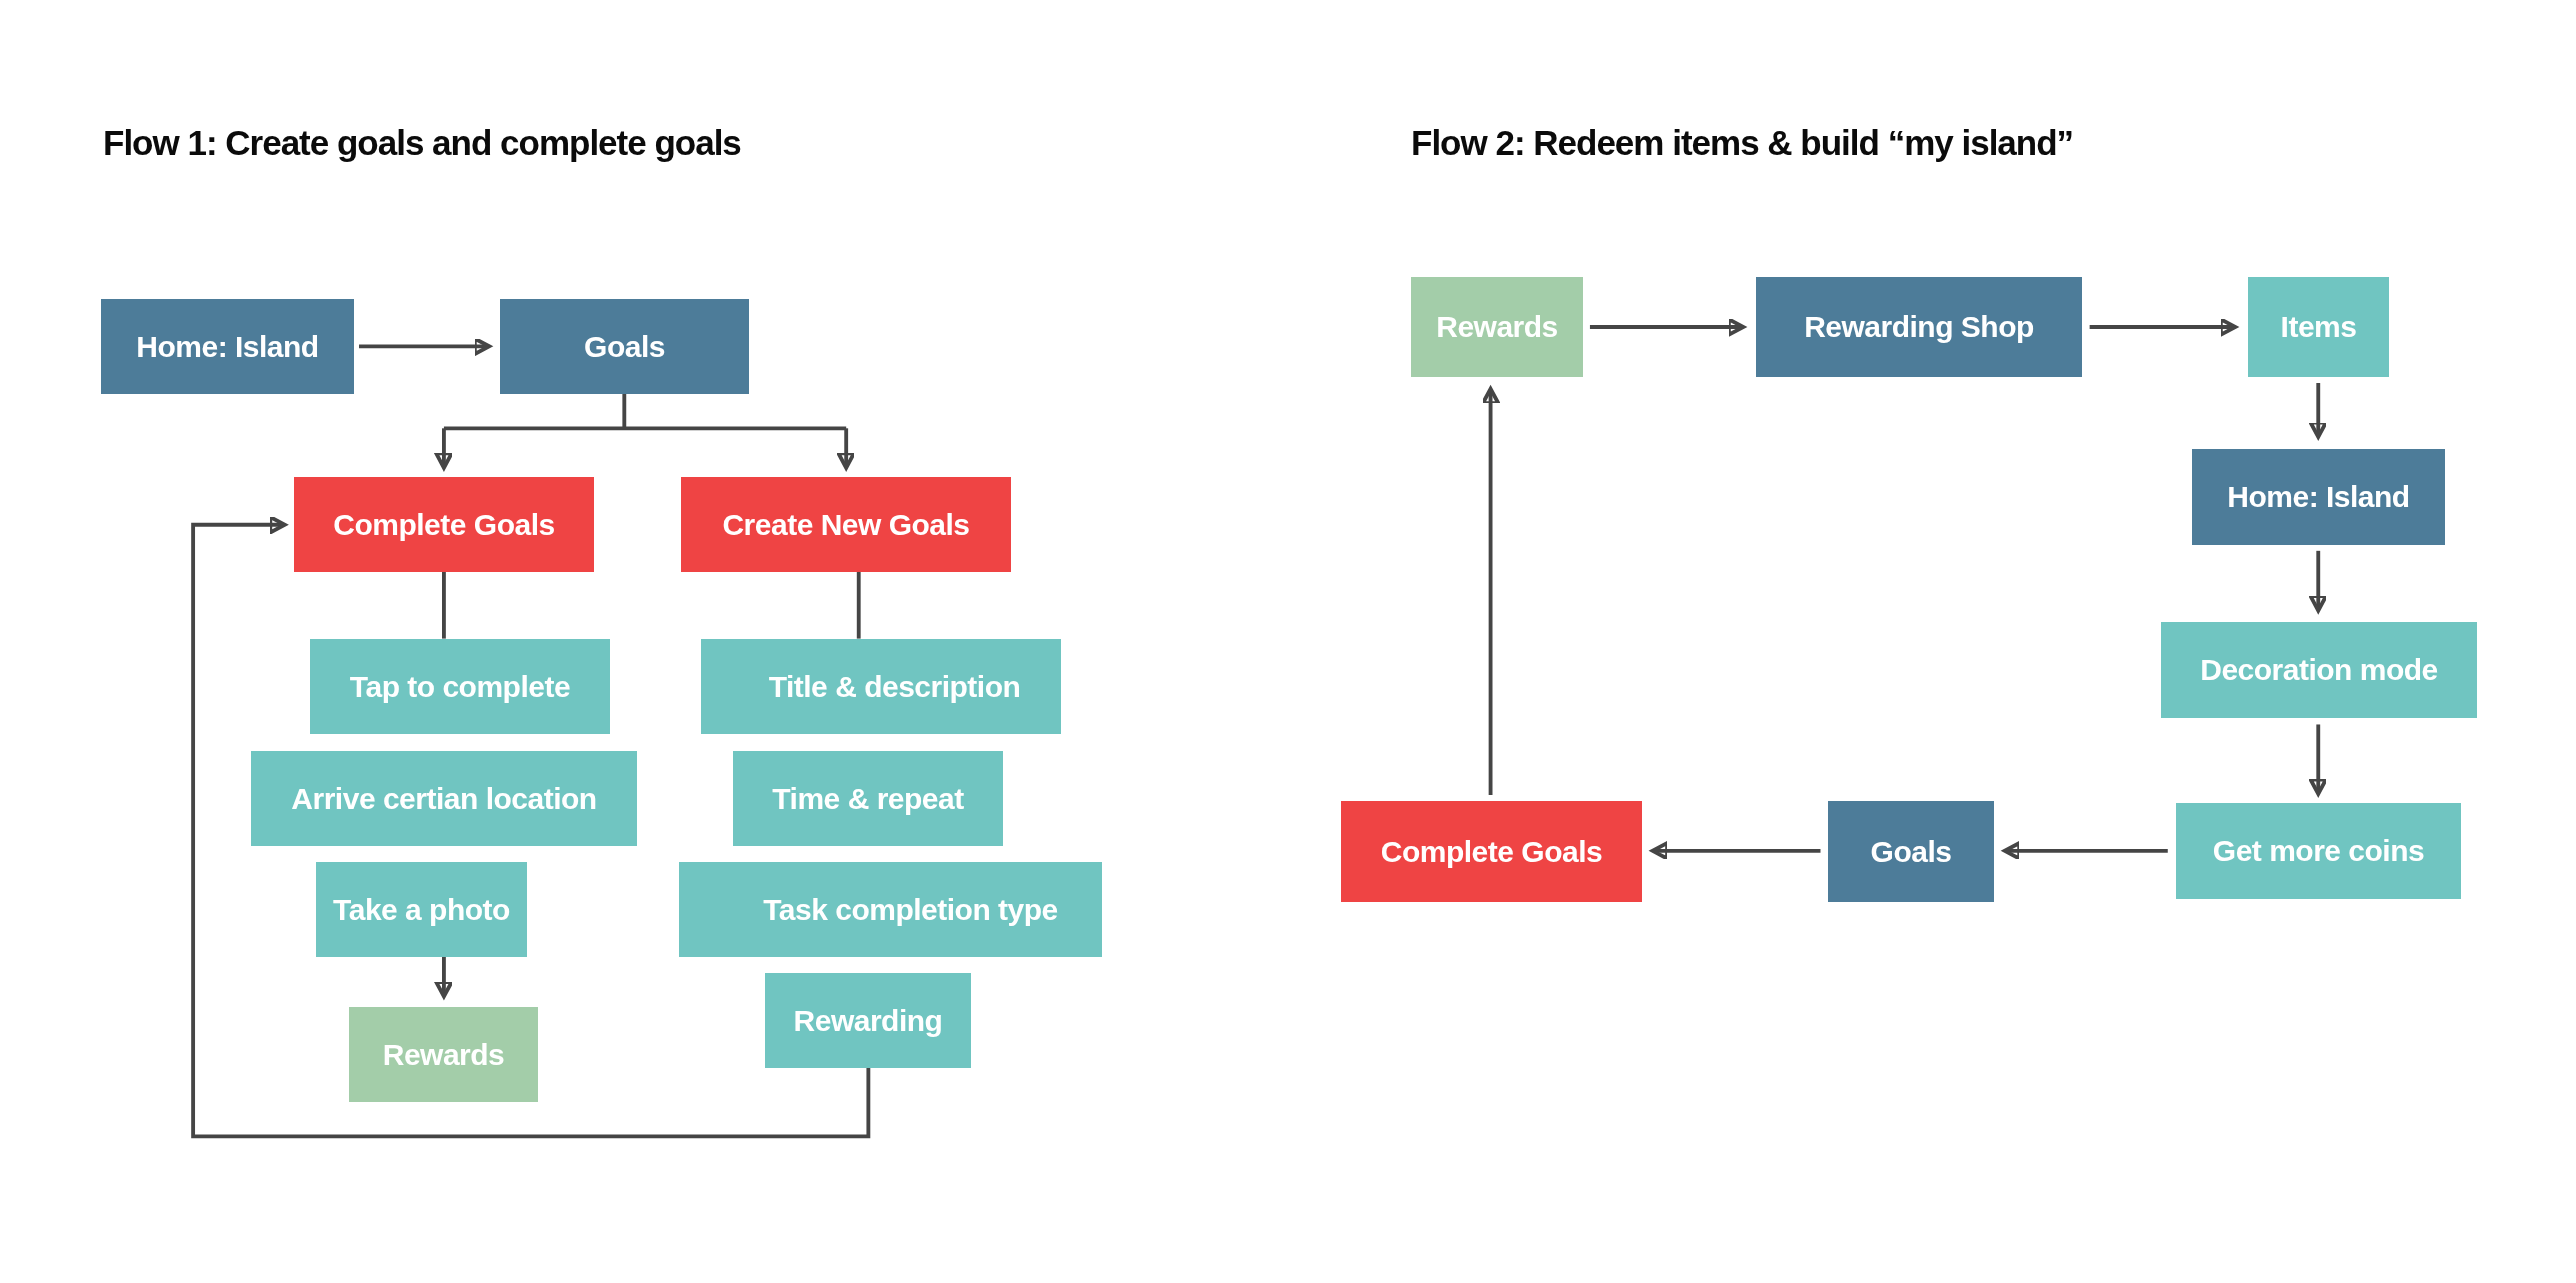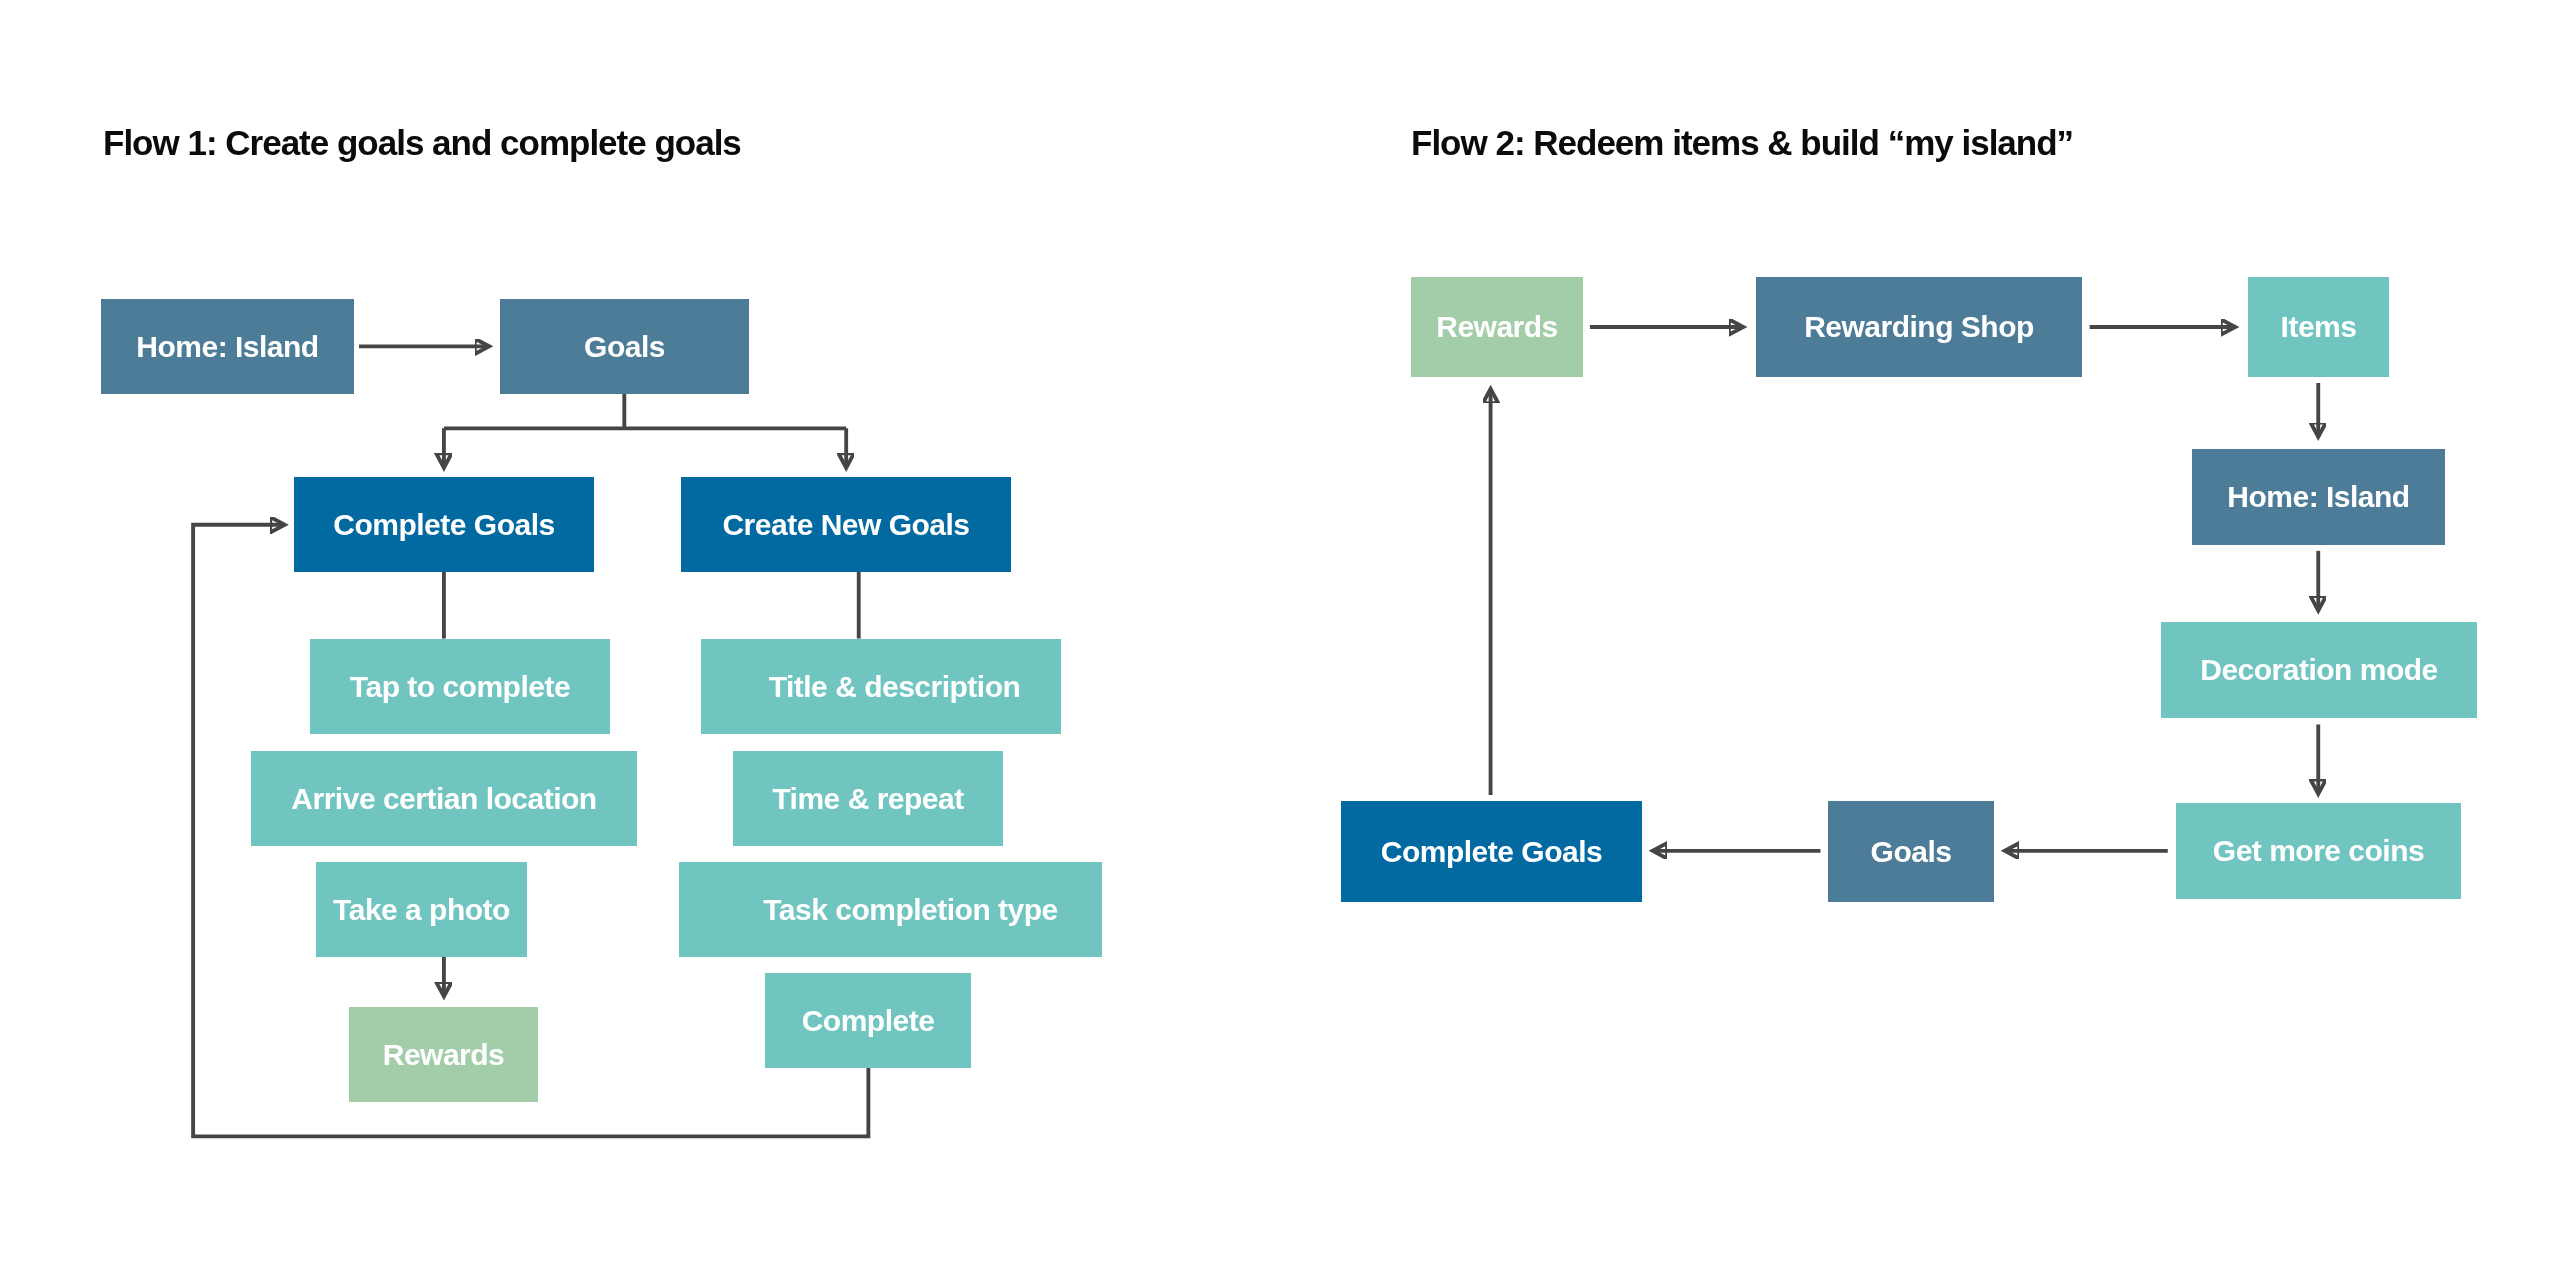--- a/index.html
+++ b/index.html
@@ -25,21 +25,21 @@
     align-items: center;
     justify-content: center;
     color: #ffffff;
     font-size: 30px;
     font-weight: 700;
     letter-spacing: -0.5px;
     text-align: center;
     white-space: nowrap;
   }
   .c-dark  { background: #4d7c99; }
-  .c-mid   { background: #0369a1; }
+  .c-mid   { background: #ef4444; }
   .c-teal  { background: #70c5c1; }
   .c-green { background: #a3cda9; }
   #connectors {
     position: absolute;
     left: 0; top: 0;
     width: 2576px;
     height: 1283px;
     pointer-events: none;
   }
   #connectors path, #connectors line {
@@ -86,21 +86,21 @@
   <div class="node c-dark" style="left:500px;  top:299px; width:249px; height:95px;">Goals</div>
   <div class="node c-mid" style="left:294px;  top:477px; width:300px; height:95px;">Complete Goals</div>
   <div class="node c-mid" style="left:681px;  top:477px; width:330px; height:95px;">Create New Goals</div>
   <div class="node c-teal" style="left:310px;  top:639px; width:300px; height:95px;">Tap to complete</div>
   <div class="node c-teal" style="left:701px;  top:639px; width:333px; height:95px;padding-left:27px;">Title &amp; description</div>
   <div class="node c-teal" style="left:251px;  top:751px; width:386px; height:95px;">Arrive certian location</div>
   <div class="node c-teal" style="left:733px;  top:751px; width:270px; height:95px;">Time &amp; repeat</div>
   <div class="node c-teal" style="left:316px;  top:862px; width:211px; height:95px;">Take a photo</div>
   <div class="node c-teal" style="left:679px;  top:862px; width:383px; height:95px;padding-left:40px;">Task completion type</div>
   <div class="node c-green" style="left:349px;  top:1007px; width:189px; height:95px;">Rewards</div>
-  <div class="node c-teal" style="left:765px;  top:973px; width:206px; height:95px;">Complete</div>
+  <div class="node c-teal" style="left:765px;  top:973px; width:206px; height:95px;">Rewarding</div>
 
   <div class="flow-title" style="left:1411px; top:123px;">Flow 2: Redeem items &amp; build “my island”</div>
 
   <div class="node c-green" style="left:1411px; top:277px; width:172px; height:100px;">Rewards</div>
   <div class="node c-dark" style="left:1756px; top:277px; width:326px; height:100px;">Rewarding Shop</div>
   <div class="node c-teal" style="left:2248px; top:277px; width:141px; height:100px;">Items</div>
   <div class="node c-dark" style="left:2192px; top:449px; width:253px; height:96px;">Home: Island</div>
   <div class="node c-teal" style="left:2176px; top:803px; width:285px; height:96px;">Get more coins</div>
   <div class="node c-teal" style="left:2161px; top:622px; width:316px; height:96px;">Decoration mode</div>
   <div class="node c-dark" style="left:1828px; top:801px; width:166px; height:101px;">Goals</div>

